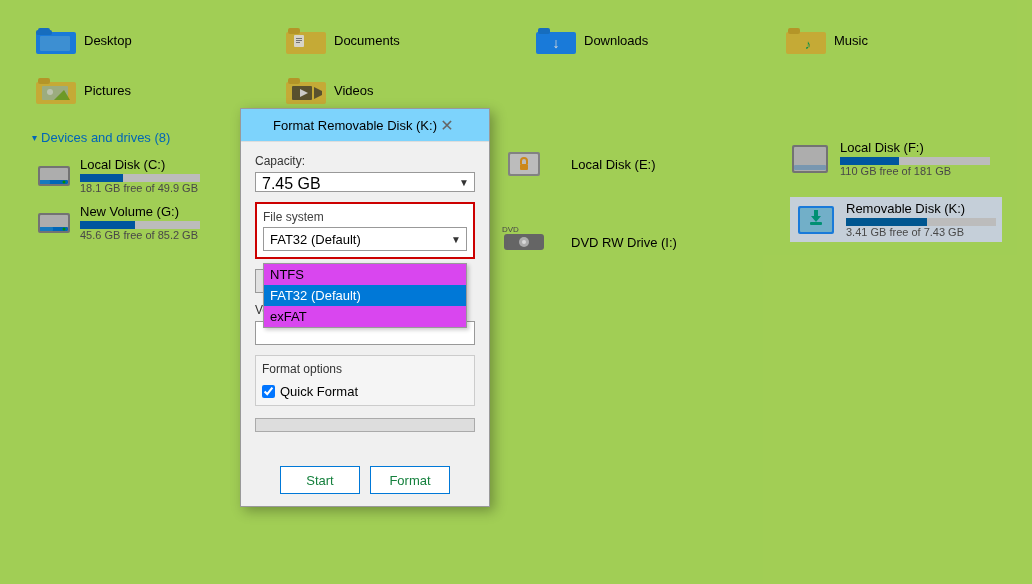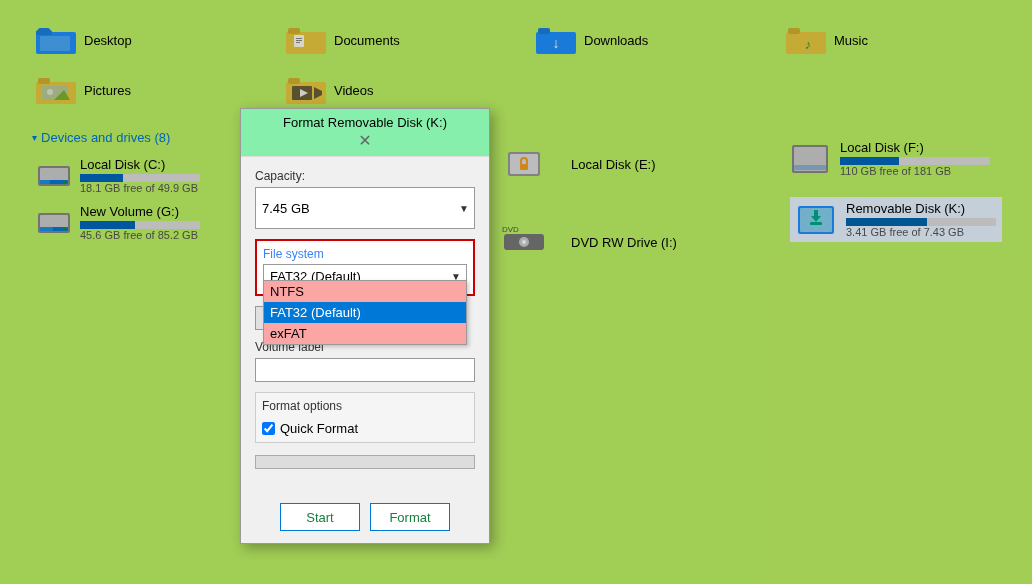--- a/index.html
+++ b/index.html
@@ -128,28 +128,27 @@
       top: 108px;
       left: 240px;
       width: 250px;
       background: #f0f0f0;
       border: 1px solid #999;
       box-shadow: 4px 4px 12px rgba(0,0,0,0.3);
       z-index: 20;
     }
 
     .modal-titlebar {
-      background: #86efac;
+      background: #7dd3fc;
       border-bottom: 1px solid #ddd;
       padding: 6px 10px;
       display: flex;
       justify-content: center;
       align-items: center;
       font-size: 13px;
-      flex-direction: column;
     }
 
     .modal-close-btn {
       width: 20px;
       height: 20px;
       border: none;
       background: transparent;
       font-size: 16px;
       cursor: pointer;
       display: flex;
@@ -168,25 +167,25 @@
       margin-bottom: 4px;
     }
 
     .select-container {
       position: relative;
       margin-bottom: 10px;
     }
 
     .dropdown-select {
       width: 100%;
-      height: 42px;
+      height: 20px;
       border: 1px solid #999;
       background: #fff;
       padding: 2px 6px;
-      font-size: 13px;
+      font-size: 16px;
       appearance: none;
       cursor: pointer;
     }
 
     .dropdown-arrow {
       position: absolute;
       right: 6px;
       top: 50%;
       transform: translateY(-50%);
       pointer-events: none;
@@ -197,42 +196,42 @@
     
     .fs-section {
       border: 2px solid #cc0000;
       padding: 6px;
       margin-bottom: 10px;
       background: #fff;
     }
 
     .fs-label {
       font-size: 12px;
-      color: #3b82f6;
+      color: #404040;
       margin-bottom: 3px;
     }
 
     .fs-select {
       width: 100%;
       height: 24px;
       border: 1px solid #999;
       background: #fff;
       padding: 2px 6px;
       font-size: 13px;
       cursor: pointer;
       appearance: none;
     }
 
     
     .dropdown-list {
       position: absolute;
-      top: 16px;
+      top: 36px;
       left: 0;
       width: 100%;
-      background: #fca5a5;
+      background: #d946ef;
       border: 1px solid #999;
       z-index: 30;
       box-shadow: 2px 2px 4px rgba(0,0,0,0.2);
     }
 
     .dropdown-option {
       padding: 3px 6px;
       font-size: 13px;
       cursor: pointer;
     }

